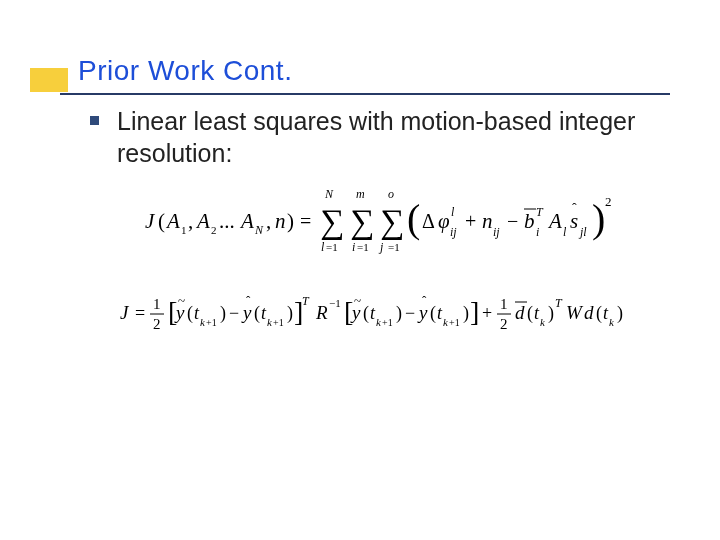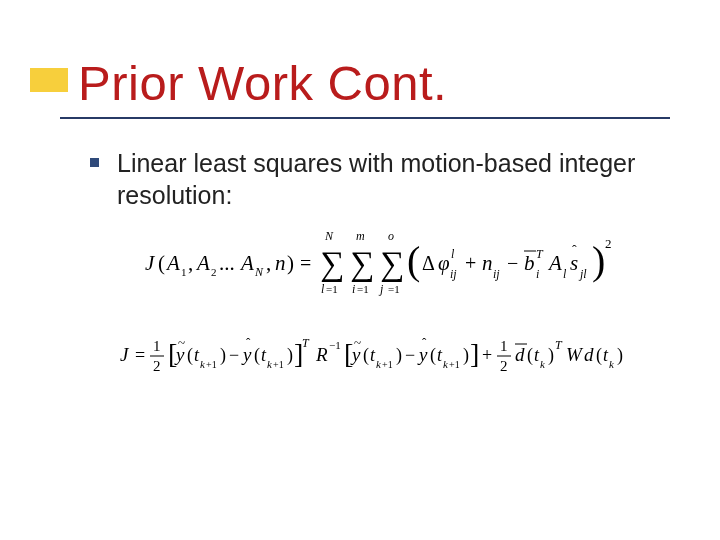--- a/index.html
+++ b/index.html
@@ -1,22 +1,22 @@
 <!DOCTYPE html>
 <html><head>
 <meta charset="utf-8">
 <style>
   * { margin: 0; padding: 0; box-sizing: border-box; }
   html, body { width: 720px; height: 540px; background: #fff; font-family: Verdana, Geneva, sans-serif; color: #222; }
   .slide { position: relative; width: 720px; height: 540px; padding: 55px 40px 40px 70px; }
   .accent-bar { position: absolute; left: 30px; top: 68px; width: 38px; height: 24px; background: #f7cf3c; z-index: 0; }
   .title-wrap { position: relative; z-index: 1; }
-  .title { font-size: 49px; font-weight: 400; letter-spacing: 0.5px; color: #b91c1c; padding-left: 8px; }
+  .title { font-size: 28px; font-weight: 400; letter-spacing: 0.5px; color: #1d4ed8; padding-left: 8px; }
   .title-rule { margin-top: 6px; border: none; border-top: 2px solid #273a66; width: 610px; margin-left: -10px; }
-  .content { margin-top: 28px; padding-left: 20px; padding-right: 10px; }
+  .content { margin-top: 10px; padding-left: 20px; padding-right: 10px; }
   .item { display: flex; align-items: flex-start; margin-bottom: 14px; }
   .bullet { width: 9px; height: 9px; background: #2f4a7a; margin-top: 11px; margin-right: 18px; flex-shrink: 0; }
   .item-text { font-size: 25px; line-height: 1.28; color: #222; }
   .formula { display: block; margin: 10px auto 26px auto; }
   .formula svg { display: block; margin: 0 auto; }
 </style>
 </head>
 <body>
 
 <div class="slide">

